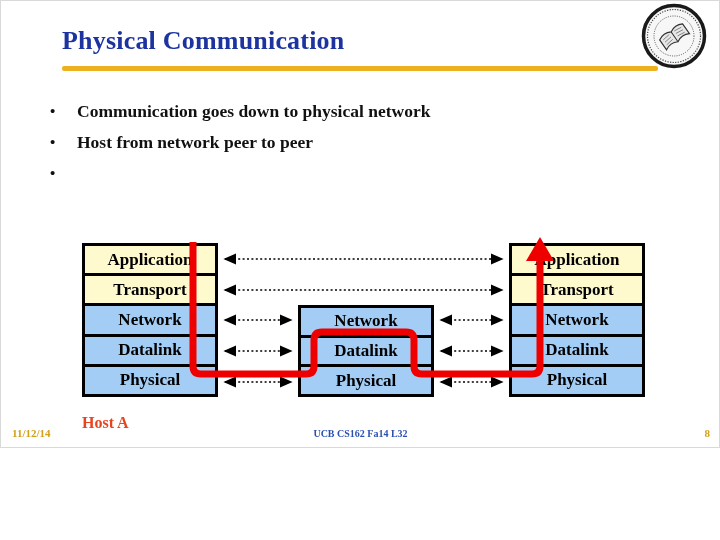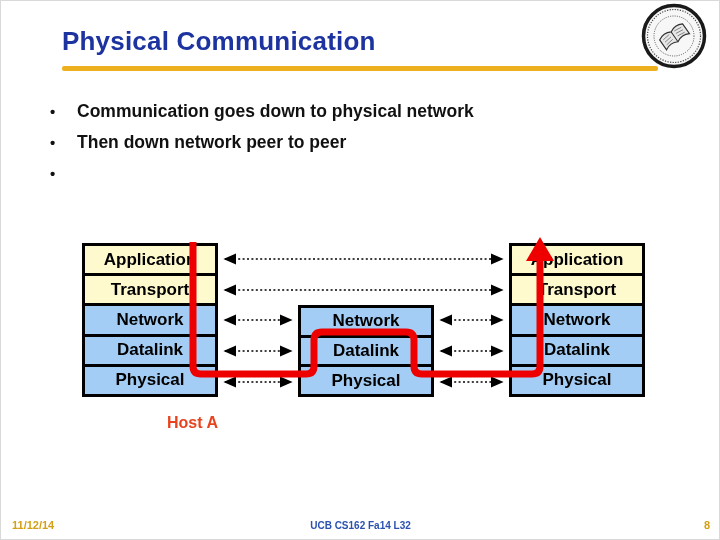--- a/index.html
+++ b/index.html
@@ -1,18 +1,18 @@
 <!DOCTYPE html>
 <html style="--title-blue: #1C33A0; --rule-gold: #EDB120; --bullet-text: #111111; --upper-layer-fill: #FFF9CE; --lower-layer-fill: #A3CDF4; --stack-border: #000000; --path-red: #EE0000; --host-label: #E8431F; --footer-gold: #D4A017; --footer-blue: #2B51B0;"><head>
 <meta charset="utf-8">
 <style>
   html,body { margin:0; padding:0; background:#ffffff; }
   .slide {
-    position:relative; width:720px; height:540px; background:#ffffff;
-    font-family:Liberation Sans, sans-serif; overflow:hidden;
+    position:relative; width:720px; height:448px; background:#ffffff;
+    font-family:Liberation Serif, serif; overflow:hidden;
     box-shadow: inset 0 0 0 1px #d9d9d9;
   }
   .title {
     position:absolute; left:62px; top:26px; margin:0;
     font-size:26px; font-weight:bold; color:var(--title-blue,#1C33A0);
     letter-spacing:0.2px;
   }
   .title-rule {
     position:absolute; left:62px; top:66px; width:596px; height:5px;
     background:var(--rule-gold,#EDB120); border-radius:2px;
@@ -32,21 +32,21 @@
   .stack-hostb { left:509px; top:243px; width:136px; height:154px; }
   .layer {
     flex:1; display:flex; align-items:center; justify-content:center;
     font-weight:bold; font-size:17px; color:#000;
     border-top:3px solid var(--stack-border,#000);
   }
   .layer:first-child { border-top:none; }
   .layer.upper { background:var(--upper-layer-fill,#FFF9CE); }
   .layer.lower { background:var(--lower-layer-fill,#A3CDF4); }
   .stack-label {
-    position:absolute; top:414px; width:136px; text-align:right;
+    position:absolute; top:414px; width:136px; text-align:left;
     color:var(--host-label,#E8431F); font-weight:bold; font-size:16px;
   }
   .label-hosta { left:82px; } .label-router { left:298px; } .label-hostb { left:509px; }
   .overlay { position:absolute; left:0; top:0; pointer-events:none; }
   .peer-line { stroke:#000; stroke-width:1.6; stroke-dasharray:2 2.4; }
   .marker-head { fill:#000; }
   .red-path { fill:none; stroke:var(--path-red,#EE0000); stroke-width:7; }
   .red-head { fill:var(--path-red,#EE0000); }
   .footer-date, .footer-page {
     position:absolute; bottom:9px; font-size:11px; font-weight:bold;
@@ -86,21 +86,21 @@
   <h1 class="title">Physical Communication</h1>
   <div class="title-rule"></div>
 
   <ul class="bullets">
     <li class="bullet-line">
       <span class="bullet-marker">•</span>
       <span>Communication goes down to physical network</span>
     </li>
     <li class="bullet-line">
       <span class="bullet-marker">•</span>
-      <span>Then down network peer to peer</span>
+      <span>Host from network peer to peer</span>
     </li>
     <li class="bullet-line">
       <span class="bullet-marker">•</span>
     </li>
   </ul>
 
   <div class="stack stack-hosta">
     <div class="layer upper">Application</div>
     <div class="layer upper">Transport</div>
     <div class="layer lower">Network</div>

